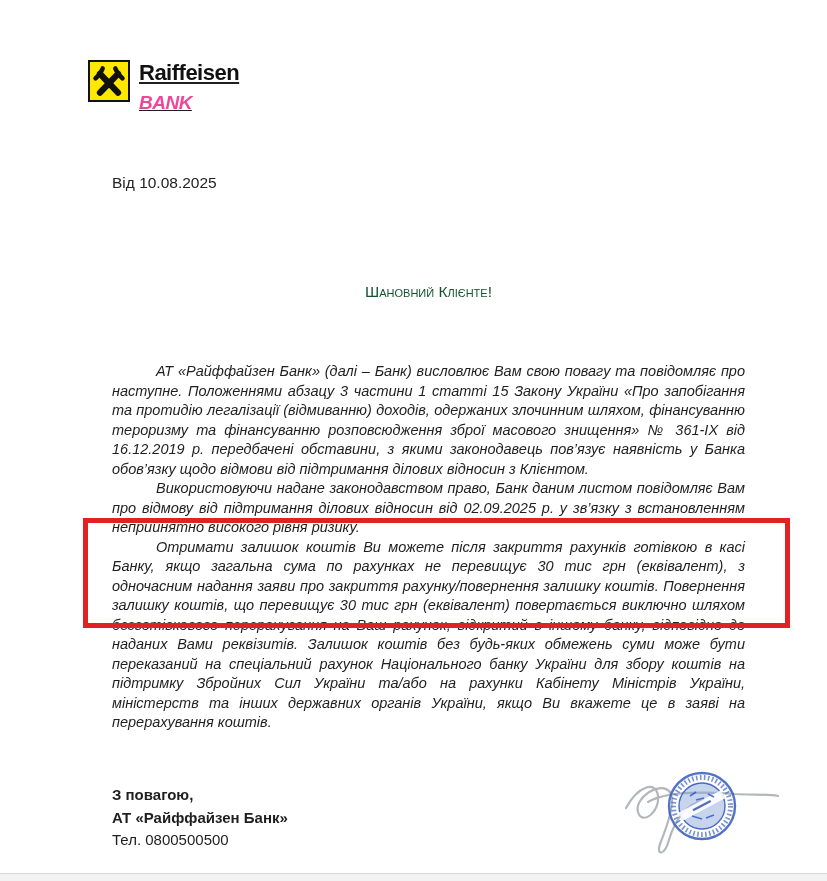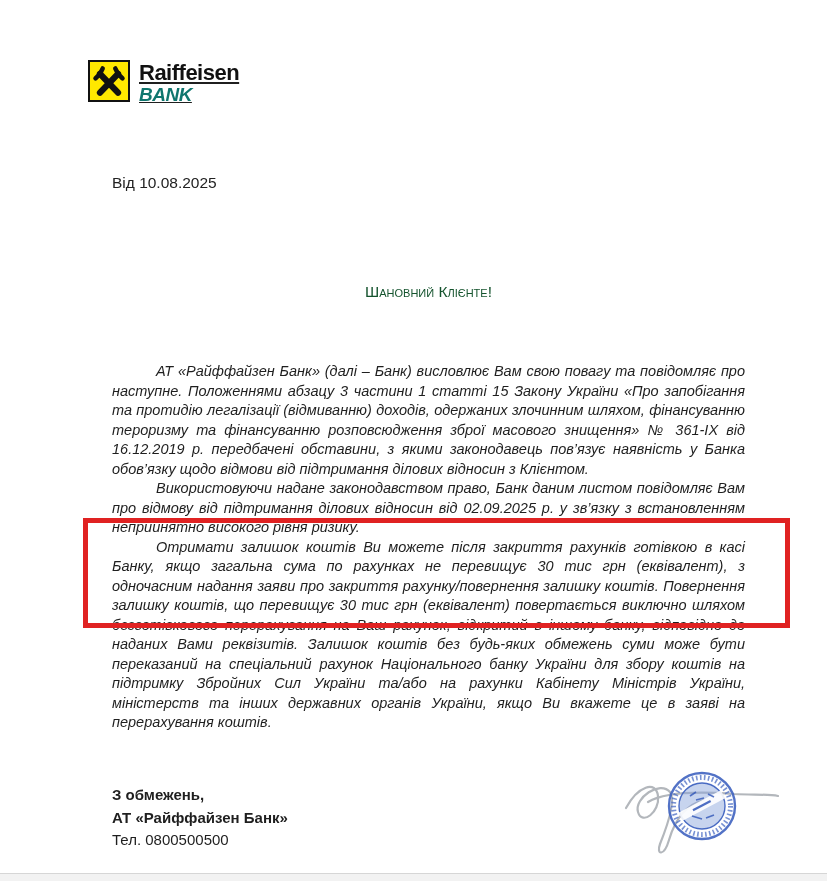--- a/index.html
+++ b/index.html
@@ -13,21 +13,21 @@
     overflow:hidden;
   }
   
   .logo { position:absolute; top:60px; left:88px; display:flex; align-items:flex-start;text-decoration:underline; }
   .logo-square {
     width:42px; height:42px; background:#ffe800;
     border:2px solid #111; display:flex; align-items:center; justify-content:center;
   }
   .logo-text { margin-left:9px; line-height:1; padding-top:2px; }
   .logo-brand { font-size:22px; font-weight:bold; color:#111; letter-spacing:-0.5px; }
-  .logo-sub { font-size:19px; font-weight:bold; font-style:italic; color:#0f766e; letter-spacing:-0.5px; margin-top:1px; }
+  .logo-sub { font-size:19px; font-weight:bold; font-style:italic; color:#ec4899; letter-spacing:-0.5px; margin-top:9px; }
   
   .ref { position:absolute; top:170px; left:112px; font-size:15.5px; line-height:25px; color:#222; }
   
   .salutation {
     position:absolute; top:283px; left:112px; width:633px;
     text-align:center; font-weight:normal; font-size:15.5px;
     font-variant:small-caps; color:#14532d;
   }
   
   .body { position:absolute; top:362px; left:112px; width:633px;font-style:italic; }
@@ -85,21 +85,21 @@
 
   <div class="body">
     <p id="p1">АТ «Райффайзен Банк» (далі – Банк) висловлює Вам свою повагу та повідомляє про наступне. Положеннями абзацу 3 частини 1 статті 15 Закону України «Про запобігання та протидію легалізації (відмиванню) доходів, одержаних злочинним шляхом, фінансуванню тероризму та фінансуванню розповсюдження зброї масового знищення» № 361-ІХ від 16.12.2019 р. передбачені обставини, з якими законодавець пов’язує наявність у Банка обов’язку щодо відмови від підтримання ділових відносин з Клієнтом.</p>
     <p id="p2">Використовуючи надане законодавством право, Банк даним листом повідомляє Вам про відмову від підтримання ділових відносин від 02.09.2025 р. у зв’язку з встановленням неприйнятно високого рівня ризику.</p>
     <p id="p3">Отримати залишок коштів Ви можете після закриття рахунків готівкою в касі Банку, якщо загальна сума по рахунках не перевищує 30 тис грн (еквівалент), з одночасним надання заяви про закриття рахунку/повернення залишку коштів. Повернення залишку коштів, що перевищує 30 тис грн (еквівалент) повертається виключно шляхом безготівкового перерахування на Ваш рахунок, відкритий в іншому банку, відповідно до наданих Вами реквізитів. Залишок коштів без будь-яких обмежень суми може бути переказаний на спеціальний рахунок Національного банку України для збору коштів на підтримку Збройних Сил України та/або на рахунки Кабінету Міністрів України, міністерств та інших державних органів України, якщо Ви вкажете це в заяві на перерахування коштів.</p>
   </div>
 
   <div id="redbox" class="red-box" style="top: 518px; height: 109.5px;"></div>
 
   <div class="closing">
-    <div class="b">З обмежень,</div>
+    <div class="b">З повагою,</div>
     <div class="b">АТ «Райффайзен Банк»</div>
     <div>Тел. 0800500500</div>
   </div>
 
   <div class="stamp">
     <svg width="180" height="120" viewBox="0 0 180 120">
 
       <g stroke="#b3b7bc" stroke-width="2.2" fill="none" stroke-linecap="round">
         <path d="M18 58 C 30 36, 48 30, 50 46 C 52 62, 34 76, 30 62 C 26 48, 52 30, 62 42 C 68 50, 60 74, 52 94 C 48 105, 56 107, 61 90 C 68 66, 80 54, 96 50"></path>
         <path d="M40 52 C 60 40, 100 42, 126 44 C 146 45, 160 44, 170 46"></path>

